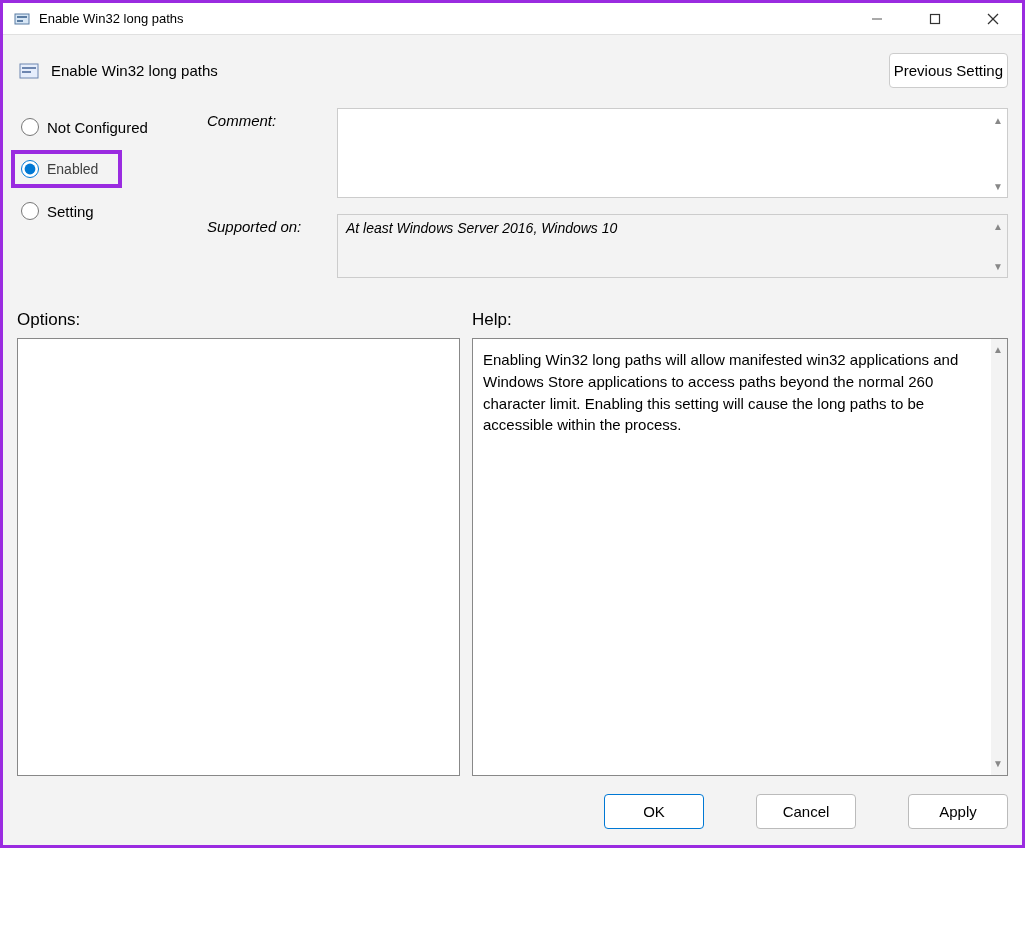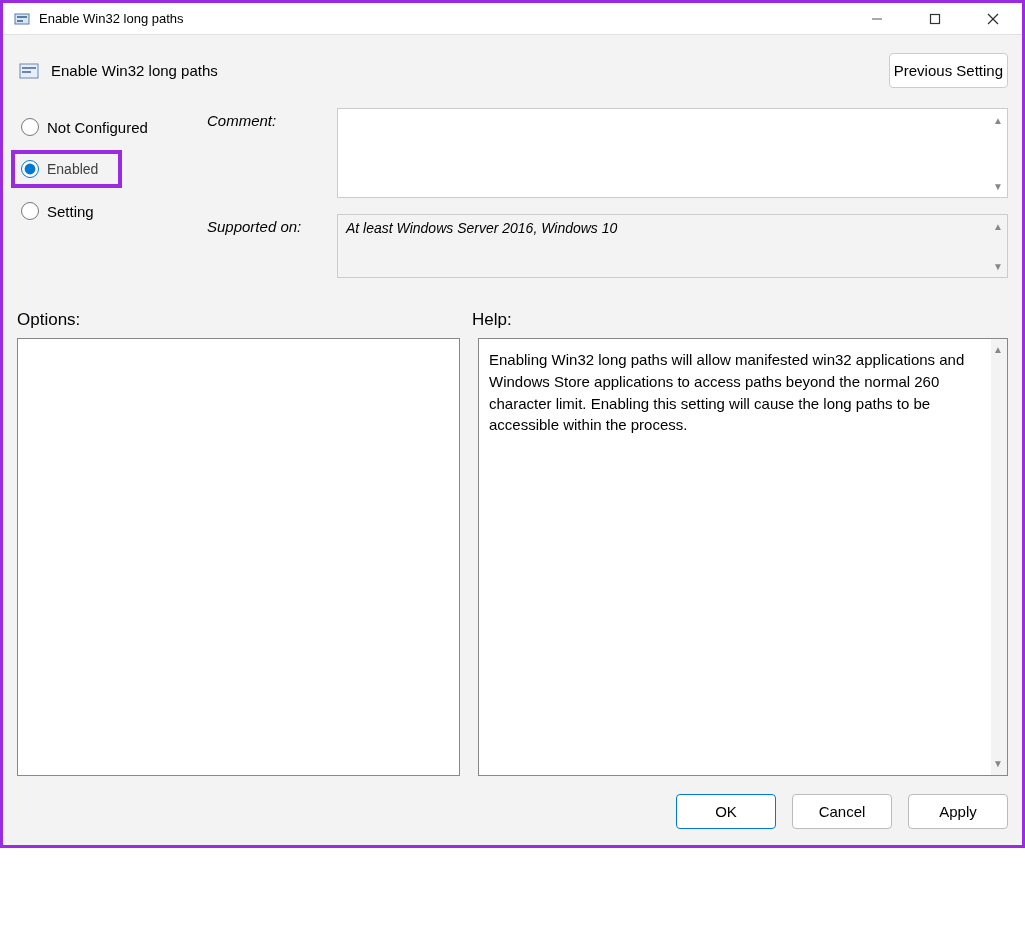--- a/index.html
+++ b/index.html
@@ -139,21 +139,21 @@
     padding: 16px 14px 8px 14px;
     font-size: 17px;
   }
   .midlabels .opt-label { width: 455px; }
   .midlabels .help-label { flex: 1; }
   
   .panes {
     flex: 1;
     display: flex;
     padding: 0 14px 0 14px;
-    gap: 18px;
+    gap: 12px;
     min-height: 0;
   }
   .pane {
     background: #fff;
     border: 1px solid #888;
     overflow: hidden;
     position: relative;
   }
   .pane.options { width: 443px; }
   .pane.help { flex: 1; padding: 10px 20px 10px 10px; font-size: 15px; line-height: 1.45; }
@@ -173,20 +173,21 @@
     gap: 16px;
   }
   .footer-btn {
     min-width: 100px;
     padding: 8px 20px;
     font-size: 15px;
     background: #fff;
     border: 1px solid #bbb;
     border-radius: 4px;
     cursor: pointer;
+    margin-left: 36px;
   }
   .footer-btn.primary { border: 1.5px solid #0078d4; }
 </style>
 </head>
 <body>
 
 <div class="window">
 
   <div class="titlebar">
     <span class="title-icon">

